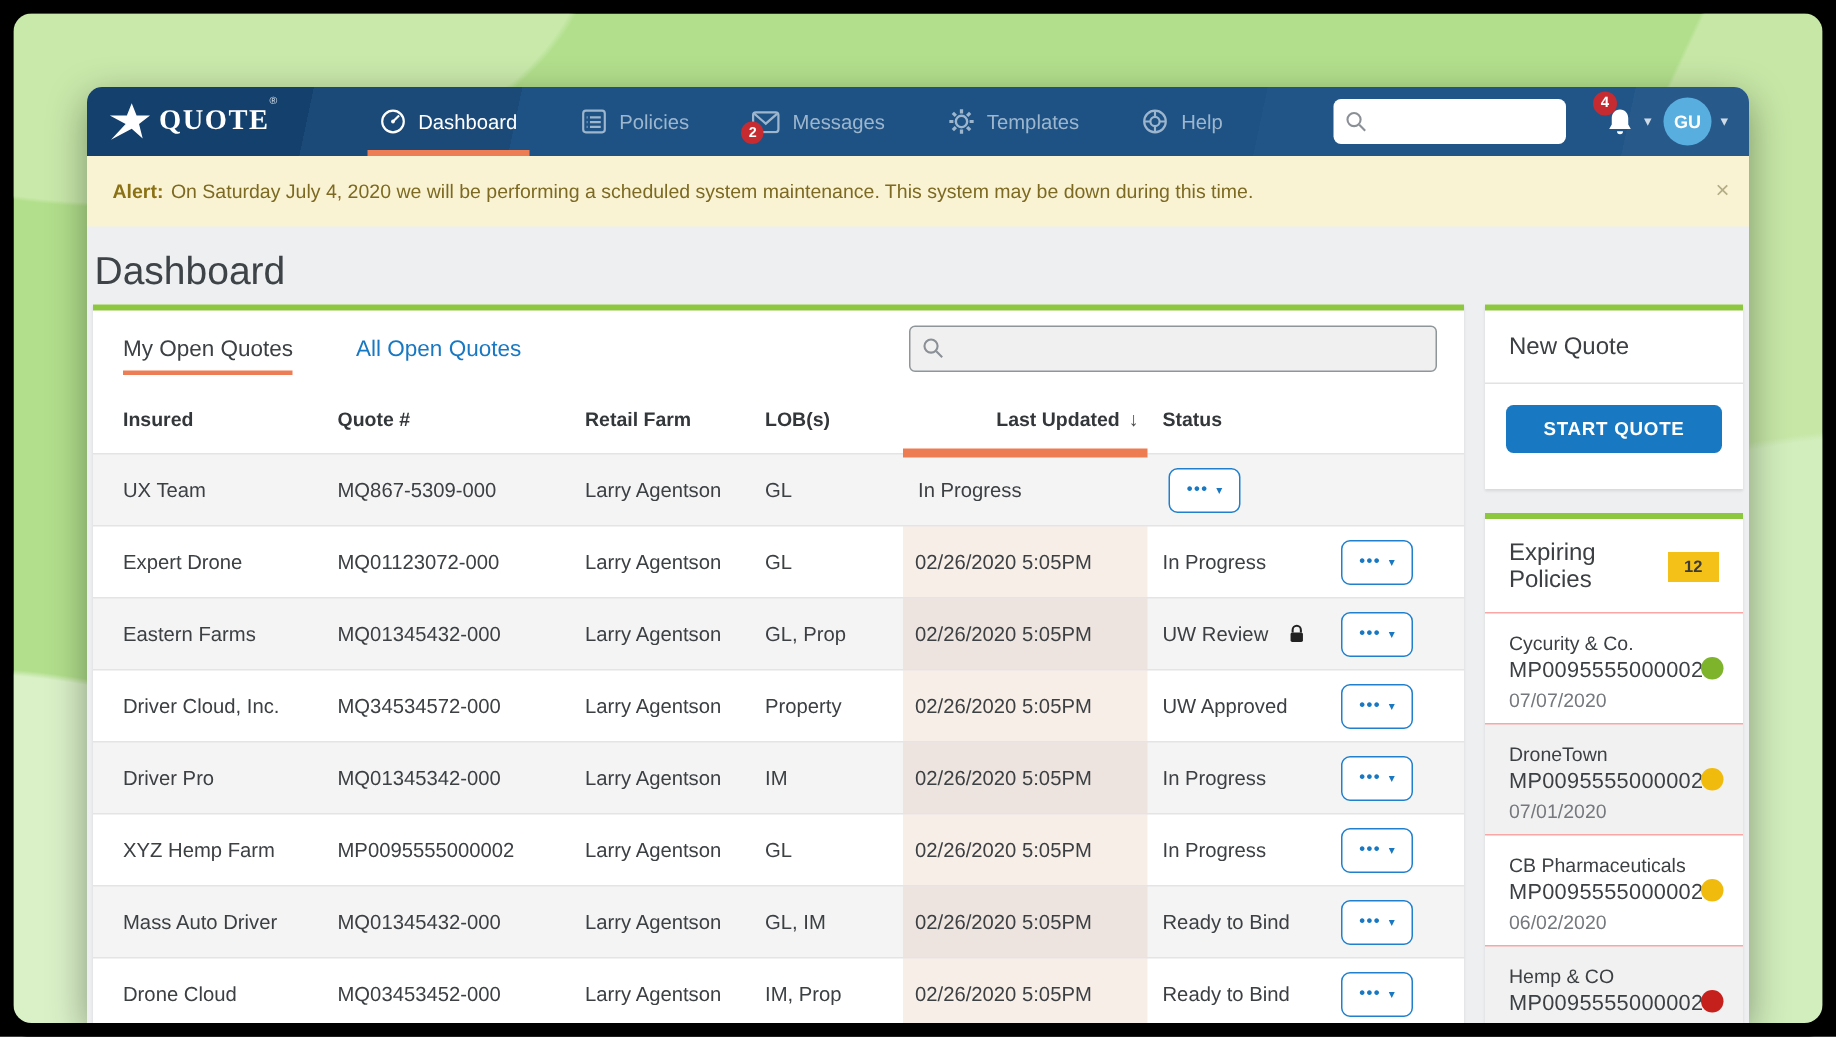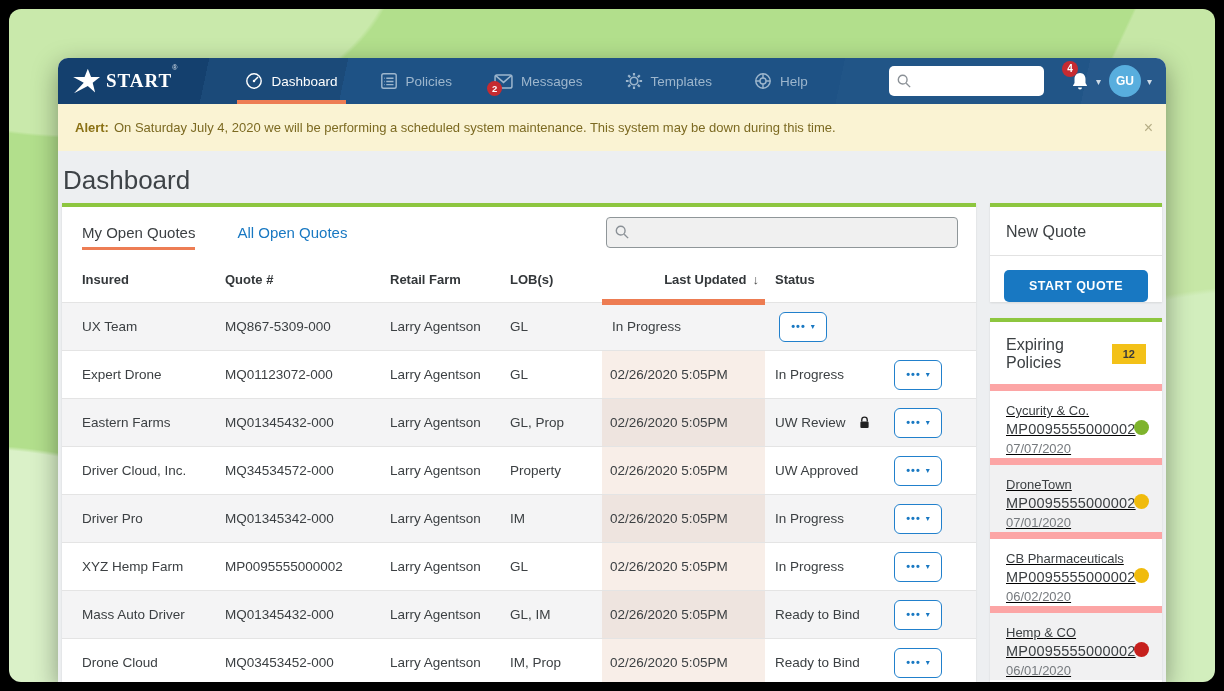--- a/index.html
+++ b/index.html
@@ -87,29 +87,29 @@
   .cell.action { display:flex; }
   .action-btn { margin-left:14px; width:48px; height:30px; background:#fff; border:1.5px solid #2180cc; border-radius:6px;
     display:flex; align-items:center; justify-content:center; gap:5px; cursor:pointer; }
   .dots { color:#1878c2; font-size:11px; font-weight:bold; letter-spacing:1px; line-height:1; }
   .a-caret { color:#1878c2; font-size:8px; line-height:1; }
 
   
   .sidebar { width:172px; display:flex; flex-direction:column; }
   .sb-title { font-size:16px; color:#3c4043; padding:16px 16px 14px; }
   .nq-divider { height:1px; background:#e2e2e2; }
-  .nq-btnwrap { padding:14px 14px 0; }
+  .nq-btnwrap { padding:14px 14px 24px; }
   .start-btn { width:100%; height:32px; background:#1878c2; color:#fff; font-weight:bold; font-size:12.5px; letter-spacing:.5px;
     border:none; border-radius:5px; cursor:pointer; font-family:"Liberation Sans", sans-serif; }
   .exp-card { margin-top:16px; flex:1; overflow:hidden; }
   .exp-title-row { display:flex; align-items:center; padding:14px 16px 12px; }
   .exp-title { font-size:16px; color:#3c4043; }
   .exp-badge { margin-left:7px; min-width:20px; height:20px; border-radius:0; background:#f3c118; color:#3a3a3a; font-size:11px; font-weight:bold;
     display:flex; align-items:center; justify-content:center; padding:0 12px; }
-  .exp-item { position:relative; padding:12px 36px 10px 16px; border-top:7px solid #fca5a5; height:74px; cursor:pointer;text-decoration:underline; }
+  .exp-item { position:relative; padding:12px 36px 10px 16px; border-top:1px solid #fca5a5; height:74px; cursor:pointer; }
   .exp-item:nth-child(odd) { background:#f1f1f2; }
   .exp-name { font-size:13px; color:#3c4043; }
   .exp-policy { font-size:14.5px; color:#3c4043; margin-top:3px; letter-spacing:.2px; }
   .exp-date { font-size:13px; color:#75797d; margin-top:4px; }
   .exp-dot { position:absolute; right:13px; top:29px; width:15px; height:15px; border-radius:50%; }
 </style>
 </head>
 <body>
 
 <div class="frame">
@@ -117,21 +117,21 @@
     <div class="window">
 
       <div class="topnav">
         <div class="logo">
           <span style="display:flex;">
             <svg width="30" height="26" viewBox="0 0 36 32">
                 <path d="M19 1 L23 11 L34 11 L25 18 L28 30 L19 22 L2 31 L14 18 L1 11 L15 11 Z" fill="#fff"></path>
               </svg>
           </span>
           <span>
-            <span class="logo-text">START</span><span class="logo-reg">®</span>
+            <span class="logo-text">QUOTE</span><span class="logo-reg">®</span>
           </span>
         </div>
 
         <div class="nav-items">
           <div class="nav-item active">
             <span class="icon-wrap">
               <svg width="18" height="18" viewBox="0 0 20 20" fill="none" stroke-width="1.6">
                   <circle cx="10" cy="10" r="8"></circle>
                   <line x1="10" y1="10" x2="14.5" y2="5.5"></line>
                   <circle cx="10" cy="10" r="1.4" fill="#fff" stroke="none"></circle>

